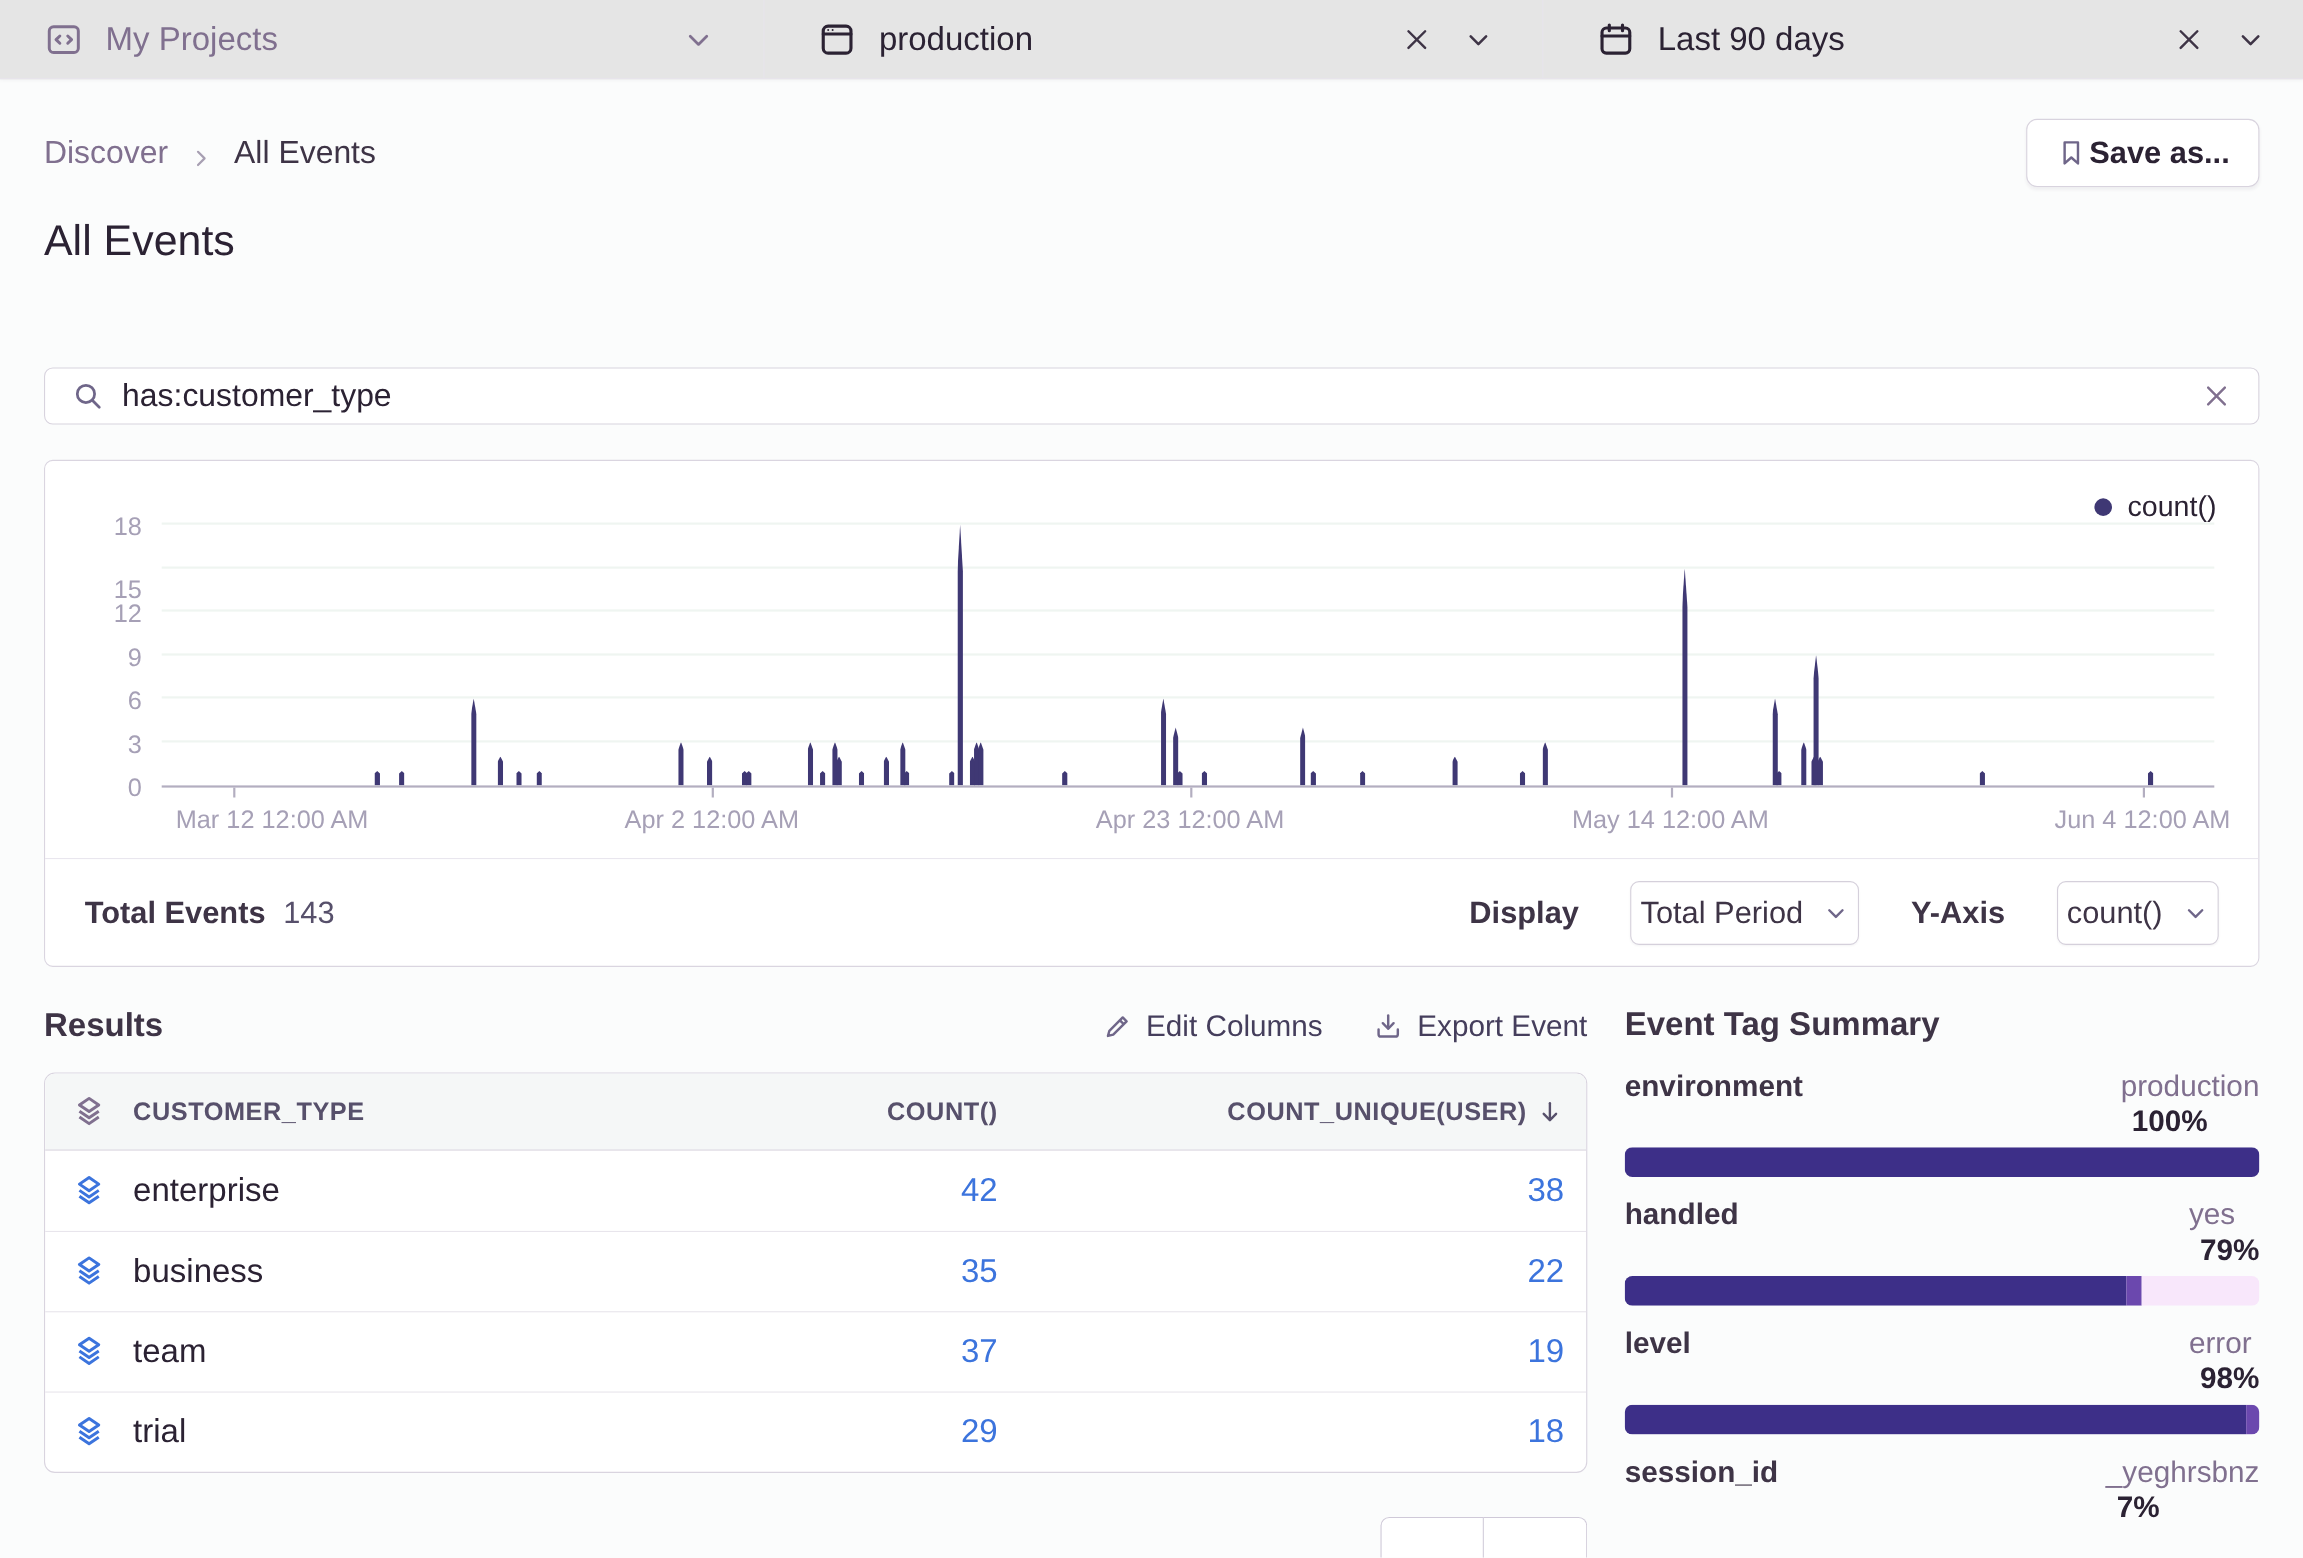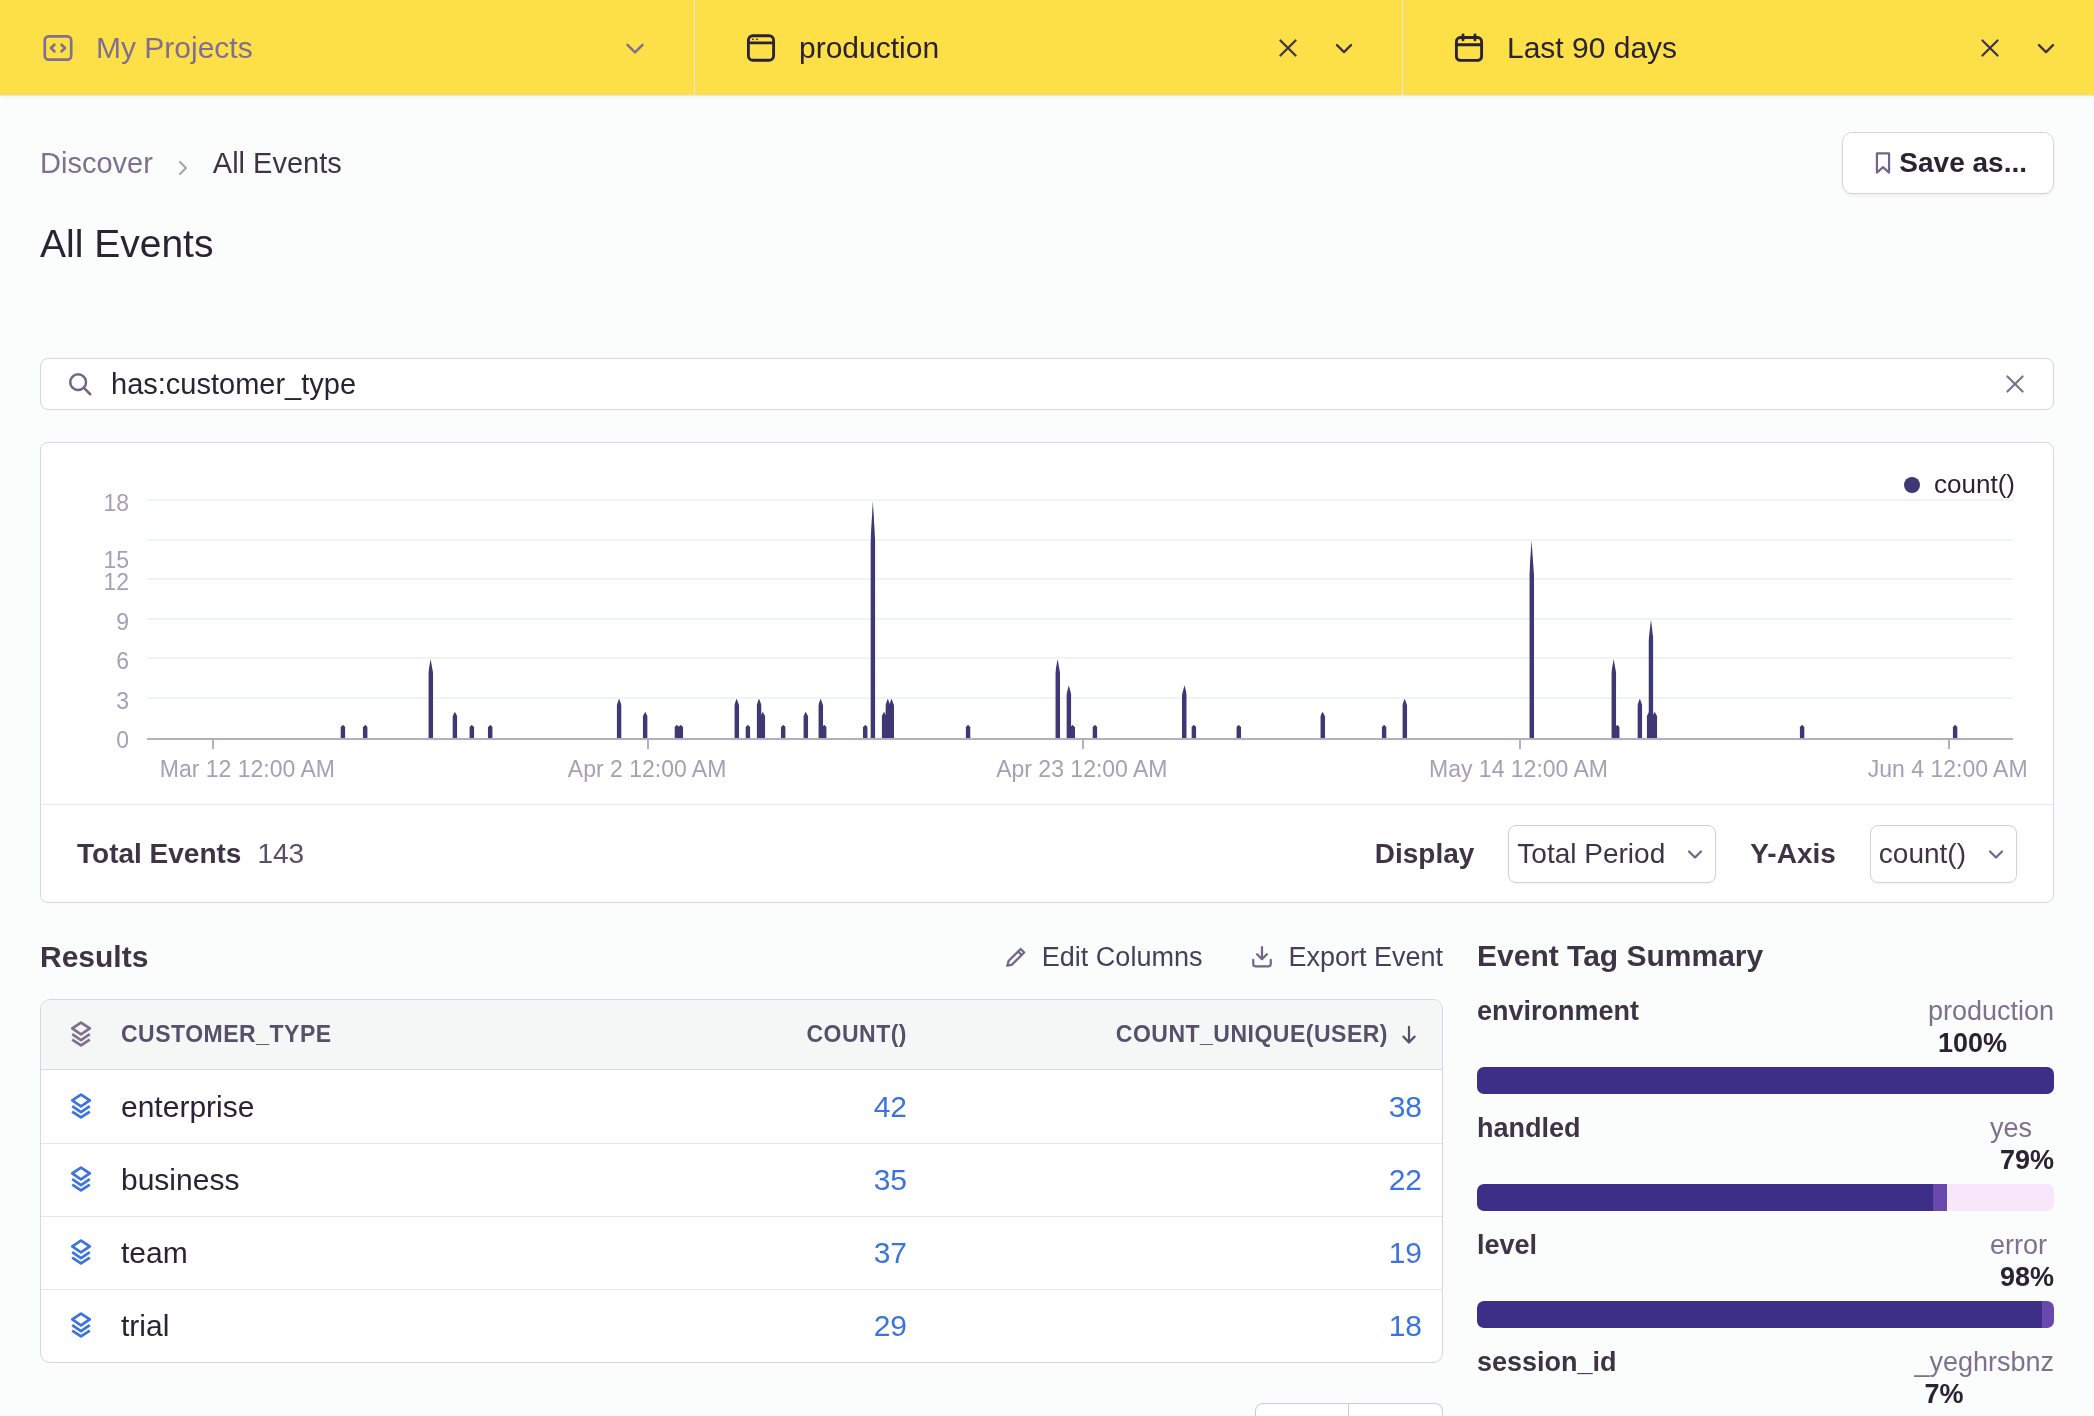--- a/index.html
+++ b/index.html
@@ -7,21 +7,21 @@
   body {
     font-family:"Liberation Sans", sans-serif;
     background:#fbfcfc;
     color:#2B2233;
     overflow:hidden;
     position:relative;
   }
   svg { display:block; }
 
   
-  .topbar { display:flex; height:96px; background:#fde047; border-bottom:1px solid #E7E4EC;
+  .topbar { display:flex; height:72px; background:#e5e5e5; border-bottom:1px solid #E7E4EC;
             box-shadow:0 1px 4px rgba(45,35,66,.05); }
   .tb-sec { display:flex; align-items:center; }
   .tb-sec1 { width:694px; padding:0 44px 0 40px; }
   .tb-sec2 { width:708px; padding:0 44px 0 48px; border-left:1px solid #E7E4EC; }
   .tb-sec3 { flex:1; padding:0 34px 0 48px; border-left:1px solid #E7E4EC; }
   .tb-label { font-size:30px; margin-left:20px; white-space:nowrap; }
   .muted { color:#80708F; }
   .dark  { color:#2B2233; }
   .tb-spacer { flex:1; }
   .tb-ctrls { display:flex; align-items:center; gap:28px; color:#3E3446; }
@@ -62,21 +62,21 @@
            clip-path:polygon(0 100%, 0 18%, 50% 0, 100% 18%, 100% 100%); }
   .xlabels { position:absolute; top:237px; left:0; right:0; height:50px; }
   .xtick { position:absolute; top:0; width:2px; height:9px; background:#B3AEC0; }
   .xlabel { position:absolute; top:16px; transform:translateX(-50%); font-size:23px;
             color:#A6A0B6; white-space:nowrap; }
 
   .chart-footer { height:98px; border-top:1px solid #E9E6EE; display:flex; align-items:center;
                   padding:0 36px; font-size:28px; }
   .footer-label { font-weight:700; color:#3E3446; }
   .footer-value { margin-left:16px; color:#57506B; }
-  .footer-right { margin-left:auto; display:flex; align-items:center; gap:34px; }
+  .footer-right { margin-left:auto; display:flex; align-items:center; gap:47px; }
   .dd-btn { display:flex; align-items:center; gap:18px; height:58px; padding:0 8px;
             background:#fff; border:1px solid #D5D0DB; border-radius:8px; font-family:inherit;
             font-size:28px; color:#3E3446; box-shadow:0 1px 2px rgba(45,35,66,.05); cursor:pointer; }
 
   
   .lower { display:flex; margin-top:36px; align-items:flex-start; }
   .results { width:1403px; flex:none; }
   .results-head { display:flex; align-items:center; height:36px; }
   .section-title { font-size:30px; font-weight:700; color:#3E3446; }
   .head-actions { margin-left:auto; display:flex; gap:46px; }

